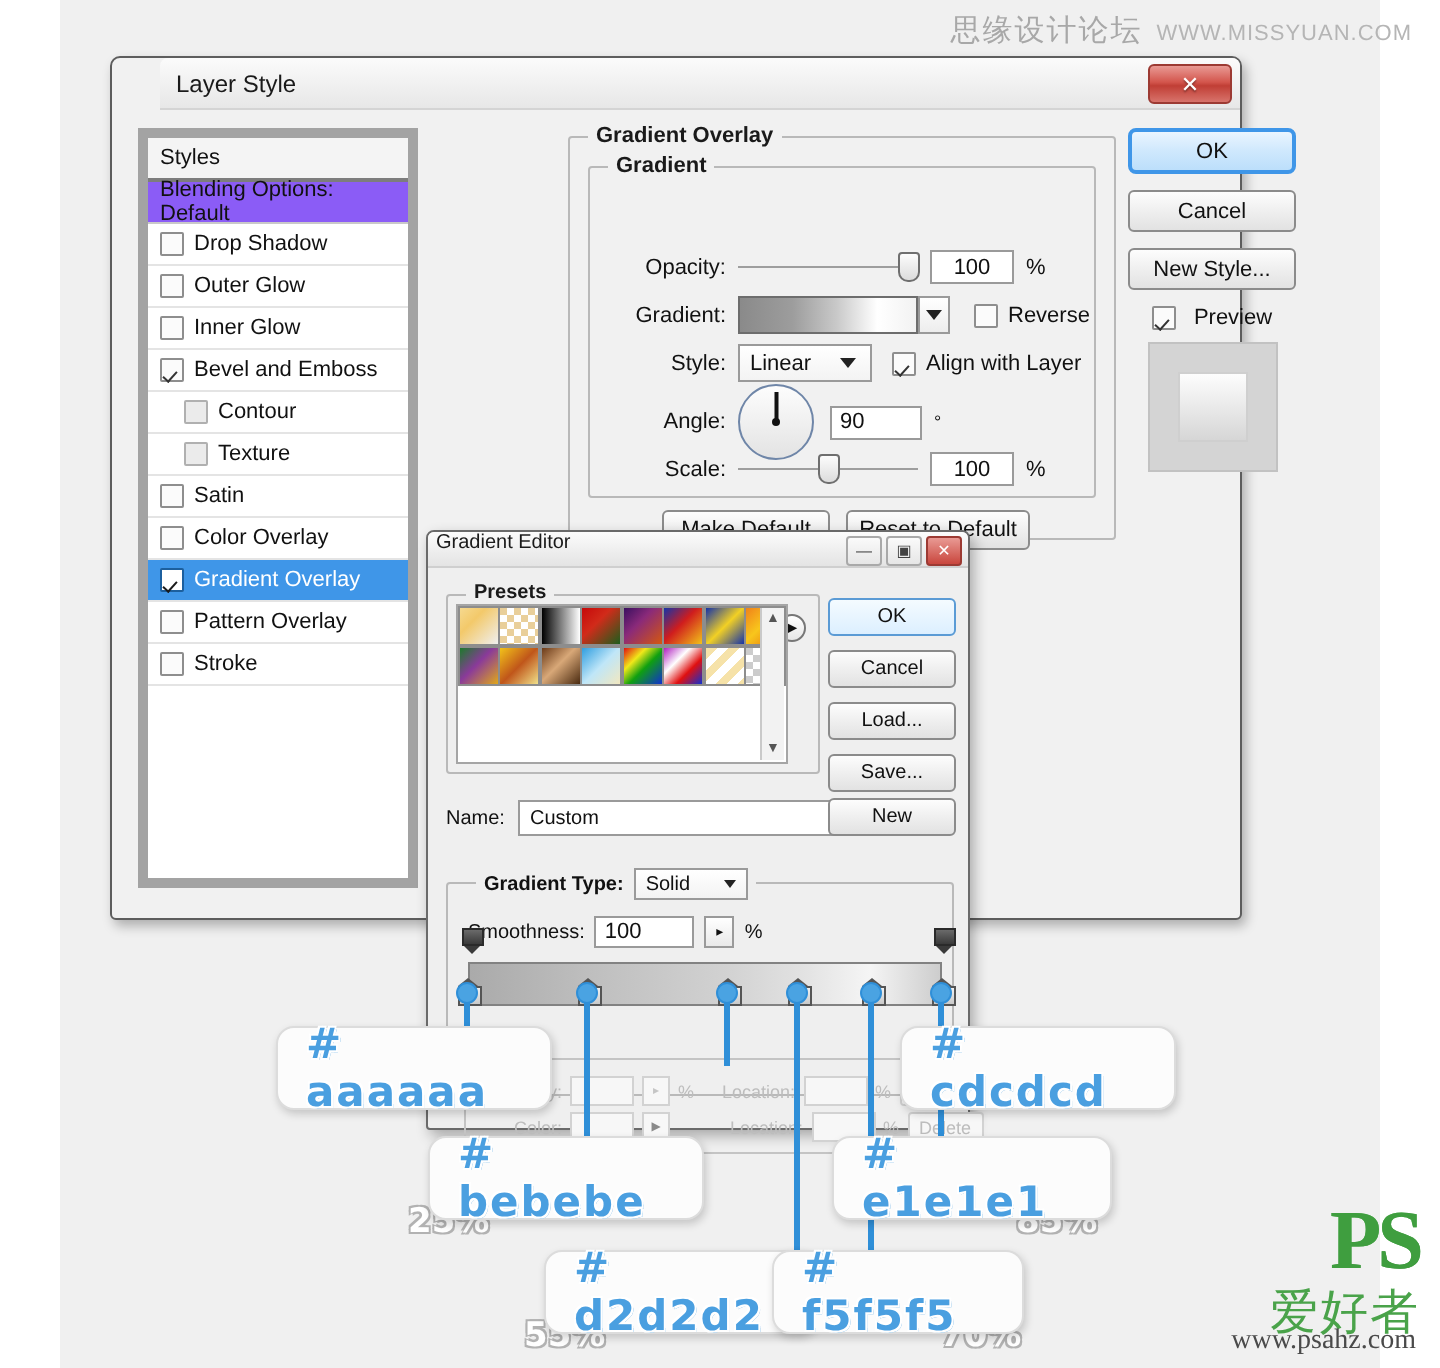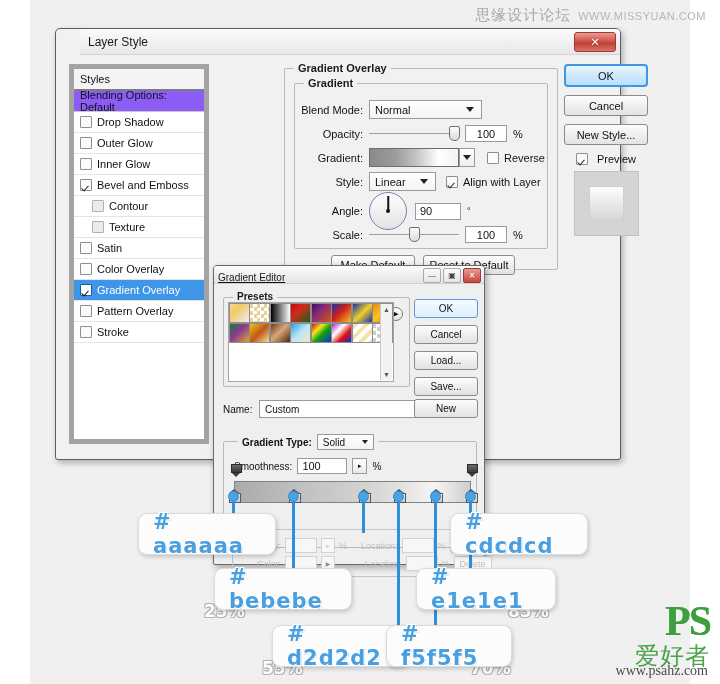--- a/index.html
+++ b/index.html
@@ -104,21 +104,21 @@
   .mini-btn{height:18px;border:1px solid #8b8b8b;border-radius:3px;font-size:11px;
     background:linear-gradient(180deg,#fdfdfd 0%,#efefef 50%,#e2e2e2 100%);
     display:flex;align-items:center;justify-content:center;cursor:pointer;}
 
   
   .ge{position:absolute;left:213px;top:265px;width:270px;height:298px;
     background:#efefef;border:1px solid #6a6a6a;border-radius:4px 4px 2px 2px;
     box-shadow:2px 3px 7px rgba(0,0,0,.3);}
   .ge-title{height:17px;border-radius:3px 3px 0 0;
     background:linear-gradient(180deg,#fcfcfc 0%,#ededed 60%,#e4e4e4 100%);
-    border-bottom:1px solid #cfcfcf;display:flex;align-items:flex-end;padding:0 4px;position:relative;text-decoration:underline;}
+    border-bottom:1px solid #cfcfcf;display:flex;align-items:flex-start;padding:0 4px;position:relative;}
   .ge-title .t{font-size:10px;color:#1a1a1a;}
   .ge-wbtns{position:absolute;right:3px;top:2px;display:flex;gap:2px;}
   .wb{width:16px;height:13px;border:1px solid #a9a9a9;border-radius:2px;
     background:linear-gradient(180deg,#fafafa,#e6e6e6);display:flex;align-items:center;
     justify-content:center;font-size:8px;color:#444;cursor:pointer;}
   .wb.close{background:linear-gradient(180deg,#e99a94,#c9463d);border-color:#9c3a33;color:#fff;font-weight:bold;}
   .ge-body{position:absolute;left:0;top:17px;right:0;bottom:0;}
   #grpPresets{left:9px;top:14px;width:185px;height:88px;}
   .presets-area{position:absolute;left:4px;top:4px;width:164px;height:78px;
     border:1px solid #a5a5a5;background:#fff;overflow:hidden;}
@@ -250,27 +250,20 @@
         <div class="inner"></div>
       </div>
     </div>
 
     <div class="grp" id="grpOverlay">
       <span class="lbl">Gradient Overlay</span>
 
       <div class="grp" id="grpGradient">
         <span class="lbl">Gradient</span>
 
-        <div class="frow" style="left:0;top:16px;width:100%;">
-          <span class="flabel" style="width:68px;">Blend Mode:</span>
-          <div class="sel-box" style="width:104px;margin-left:6px;">
-            <span>Normal</span>
-            <i class="caret"></i>
-          </div>
-        </div>
 
         <div class="frow" style="left:0;top:41px;width:100%;">
           <span class="flabel" style="width:68px;">Opacity:</span>
           <div class="slider" style="width:90px;margin-left:6px;">
             <div class="track"></div>
             <div class="knob" style="left:80px;"></div>
           </div>
           <div class="txtbox" style="width:40px;margin-left:6px;">100</div>
           <span style="margin-left:6px;">%</span>
         </div>

